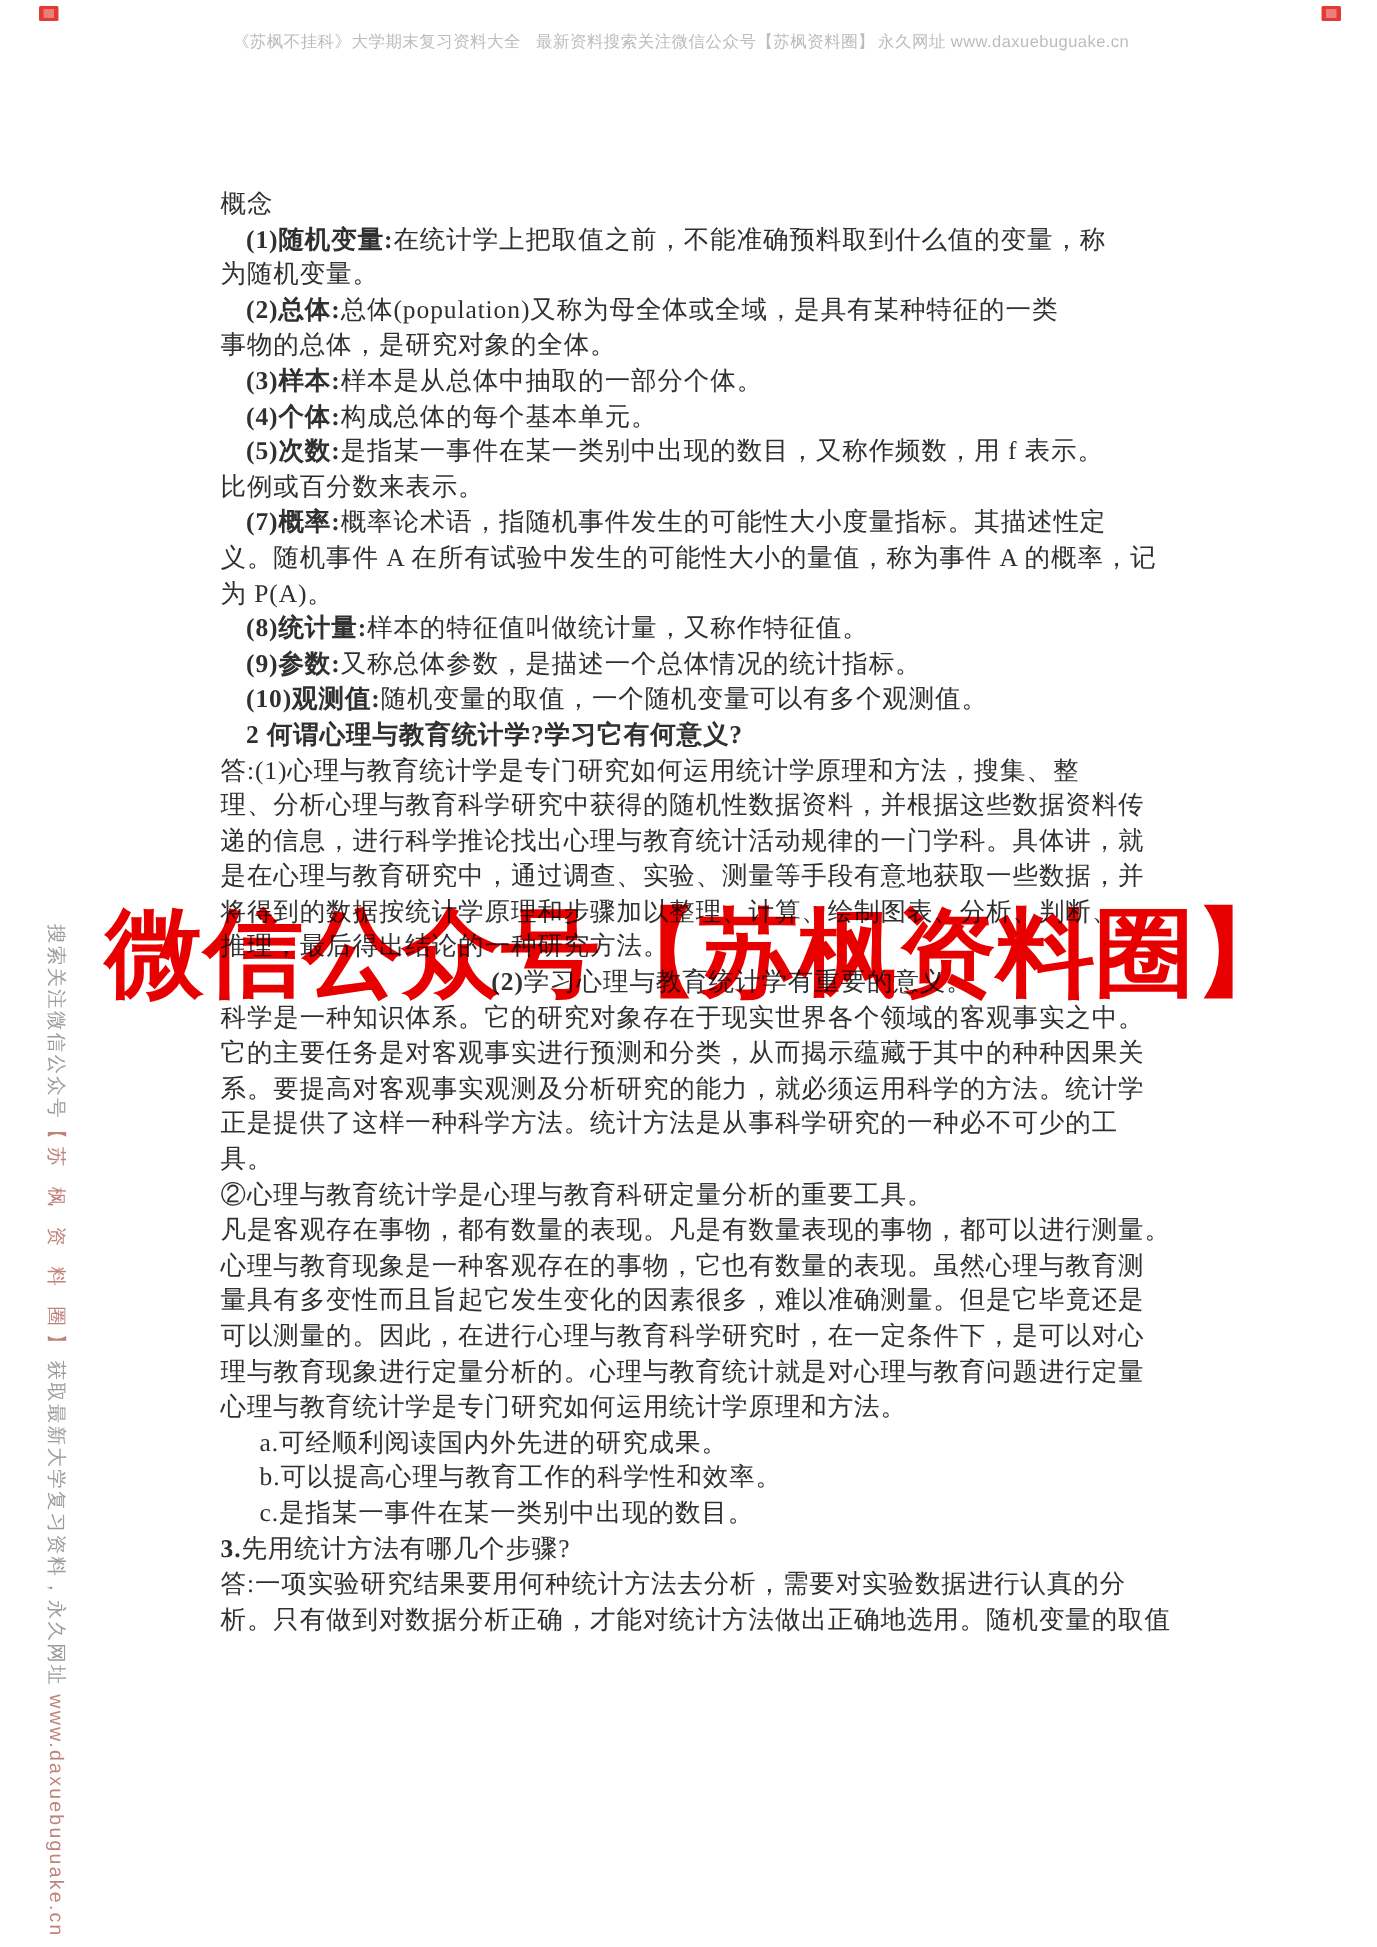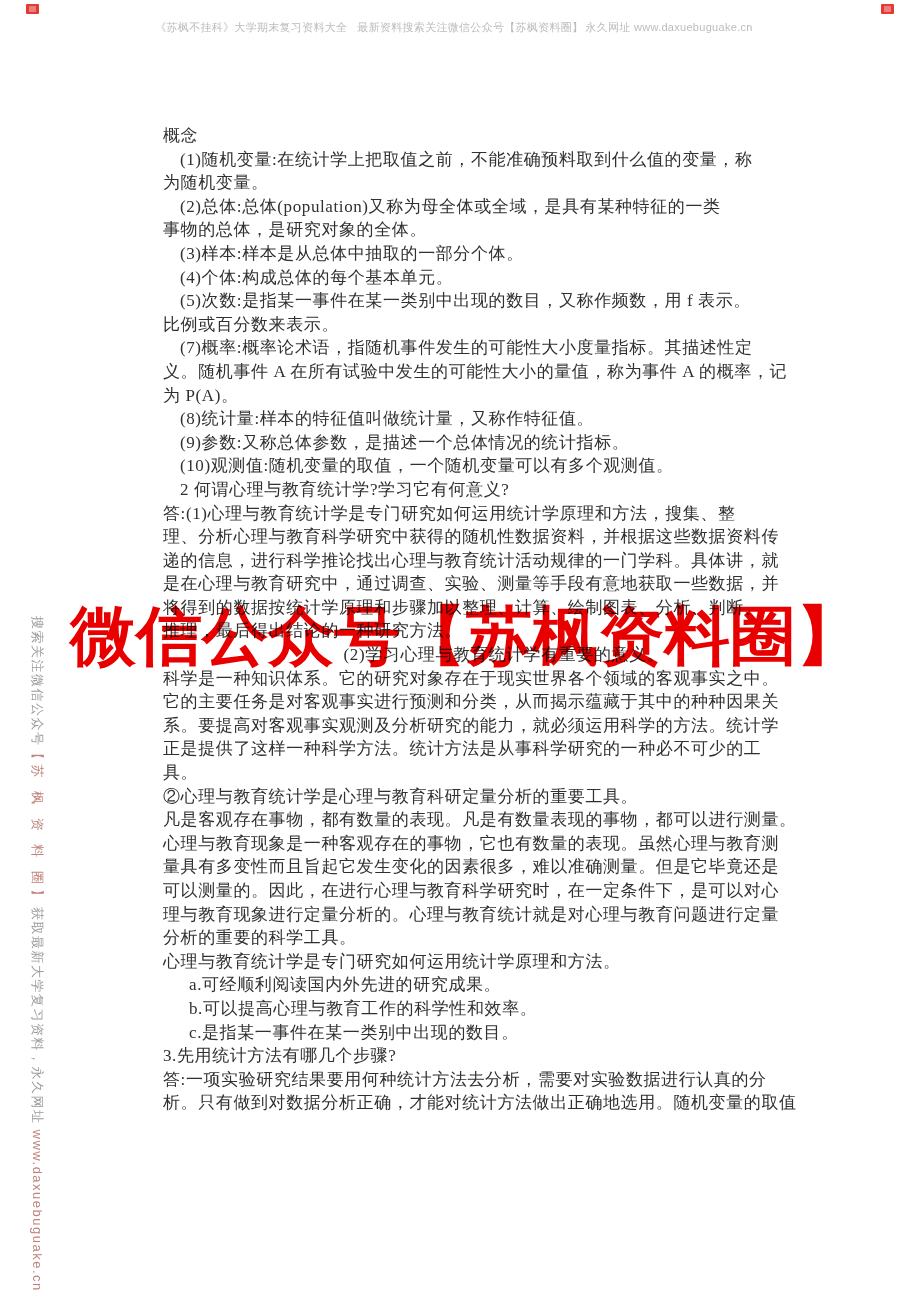--- a/index.html
+++ b/index.html
@@ -13,24 +13,24 @@
   .hdr .seg1{margin-right:10px;}
   .hdr .seg3{margin-left:2px;}
 
   
   .corner{position:absolute;top:4px;width:13px;height:10px;background:#e0261f;border-radius:1px;opacity:.9;}
   .corner.left{left:26px;}
   .corner.right{left:881px;}
   .corner:after{content:"";position:absolute;left:3px;top:2px;right:3px;bottom:2px;background:#ffffff;opacity:.35;}
 
   
-  .doc{position:absolute;left:163px;top:124px;width:648px;
+  .doc{position:absolute;left:147px;top:124px;width:648px;
        font-size:17px;line-height:23.6px;color:#303030;letter-spacing:0.6px;}
   .doc .line{white-space:nowrap;height:23.6px;}
-  .doc .line b{font-weight:normal;}
+  .doc .line b{font-weight:bold;}
   .ind0{padding-left:0;}
   .ind1{padding-left:17px;}
   .ind2{padding-left:26px;}
   .ind3{padding-left:34px;text-align:center;}
 
   
   .wm{position:absolute;left:70px;top:601px;white-space:nowrap;
       font-family:"Liberation Serif","DejaVu Serif",serif;
       font-size:66px;line-height:72px;font-weight:bold;
       mix-blend-mode:multiply;z-index:5;transform:scaleY(0.97);}
@@ -82,21 +82,20 @@
       <div class="line ind0">它的主要任务是对客观事实进行预测和分类，从而揭示蕴藏于其中的种种因果关</div>
       <div class="line ind0">系。要提高对客观事实观测及分析研究的能力，就必须运用科学的方法。统计学</div>
       <div class="line ind0">正是提供了这样一种科学方法。统计方法是从事科学研究的一种必不可少的工</div>
       <div class="line ind0">具。</div>
       <div class="line ind0">②心理与教育统计学是心理与教育科研定量分析的重要工具。</div>
       <div class="line ind0">凡是客观存在事物，都有数量的表现。凡是有数量表现的事物，都可以进行测量。</div>
       <div class="line ind0">心理与教育现象是一种客观存在的事物，它也有数量的表现。虽然心理与教育测</div>
       <div class="line ind0">量具有多变性而且旨起它发生变化的因素很多，难以准确测量。但是它毕竟还是</div>
       <div class="line ind0">可以测量的。因此，在进行心理与教育科学研究时，在一定条件下，是可以对心</div>
       <div class="line ind0">理与教育现象进行定量分析的。心理与教育统计就是对心理与教育问题进行定量</div>
-      <div class="line ind0">分析的重要的科学工具。</div>
       <div class="line ind0">心理与教育统计学是专门研究如何运用统计学原理和方法。</div>
       <div class="line ind2">a.可经顺利阅读国内外先进的研究成果。</div>
       <div class="line ind2">b.可以提高心理与教育工作的科学性和效率。</div>
       <div class="line ind2">c.是指某一事件在某一类别中出现的数目。</div>
       <div class="line ind0"><b>3.</b>先用统计方法有哪几个步骤?</div>
       <div class="line ind0">答:一项实验研究结果要用何种统计方法去分析，需要对实验数据进行认真的分</div>
       <div class="line ind0">析。只有做到对数据分析正确，才能对统计方法做出正确地选用。随机变量的取值</div>
     </div>
 
   <div class="sidewm"><span style="color: rgb(155, 155, 155);">搜索关注微信公众号</span><span class="wide" style="color: rgb(192, 131, 124);">【苏 枫 资 料 圈】</span><span style="color: rgb(155, 155, 155);">获取最新大学复习资料，永久网址 </span><span style="color: rgb(192, 131, 124);">www.daxuebuguake.cn</span></div>

